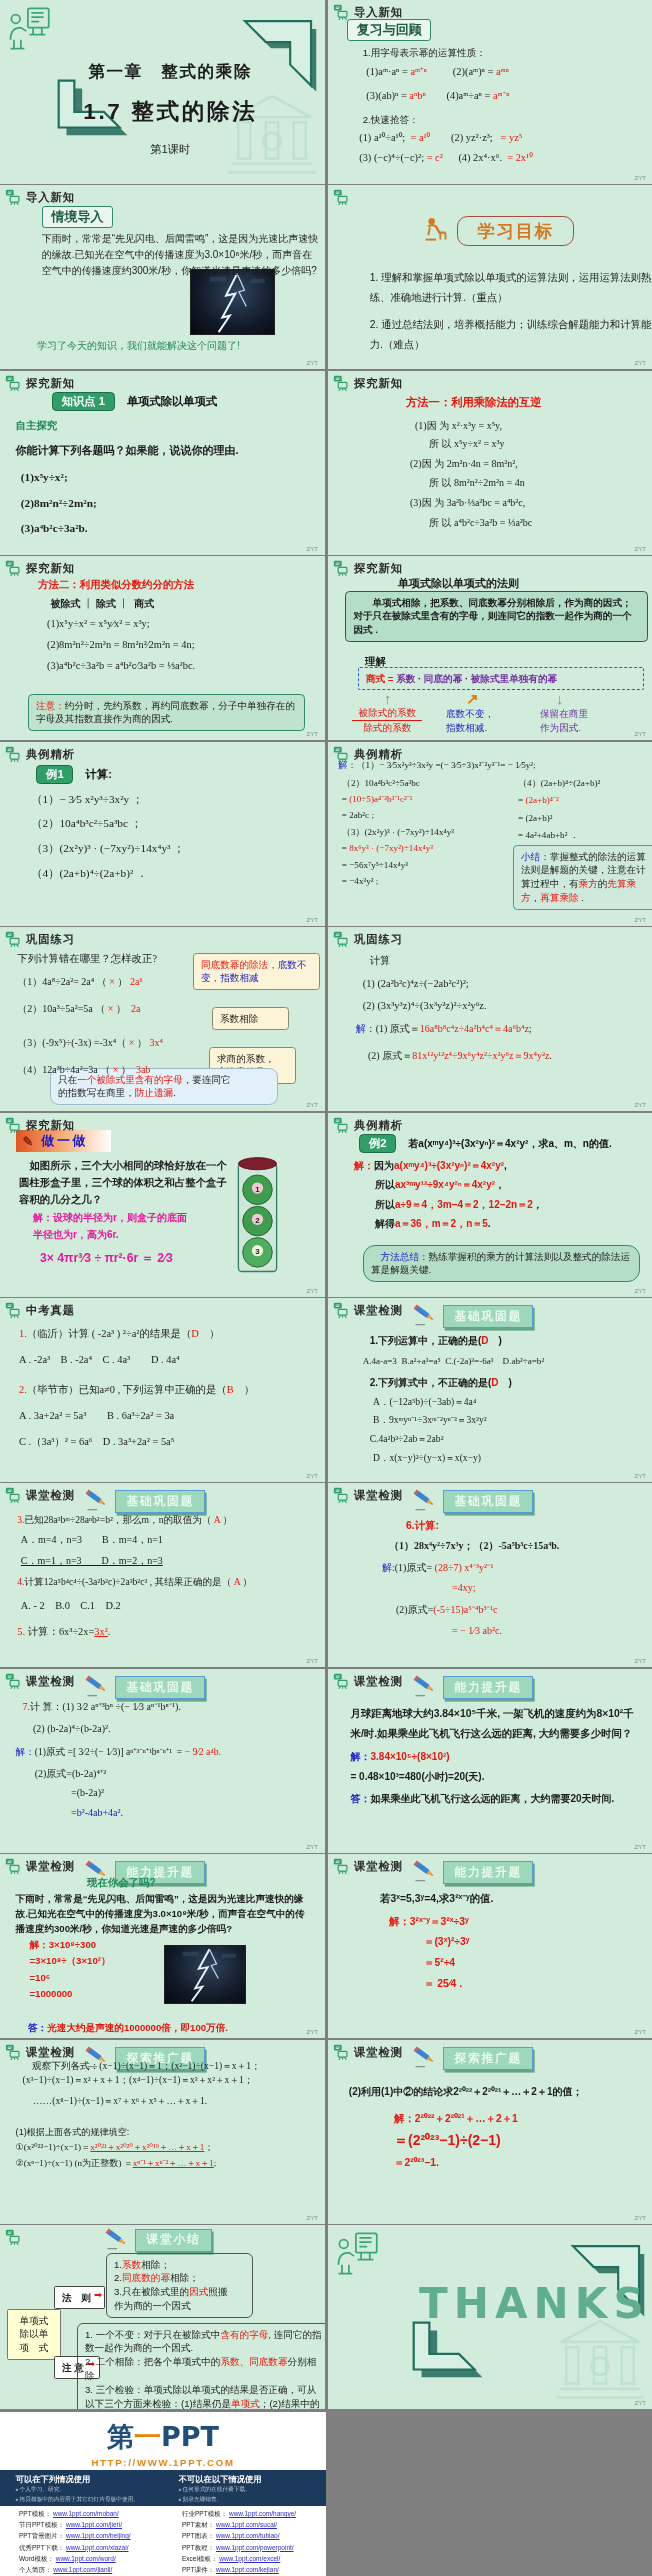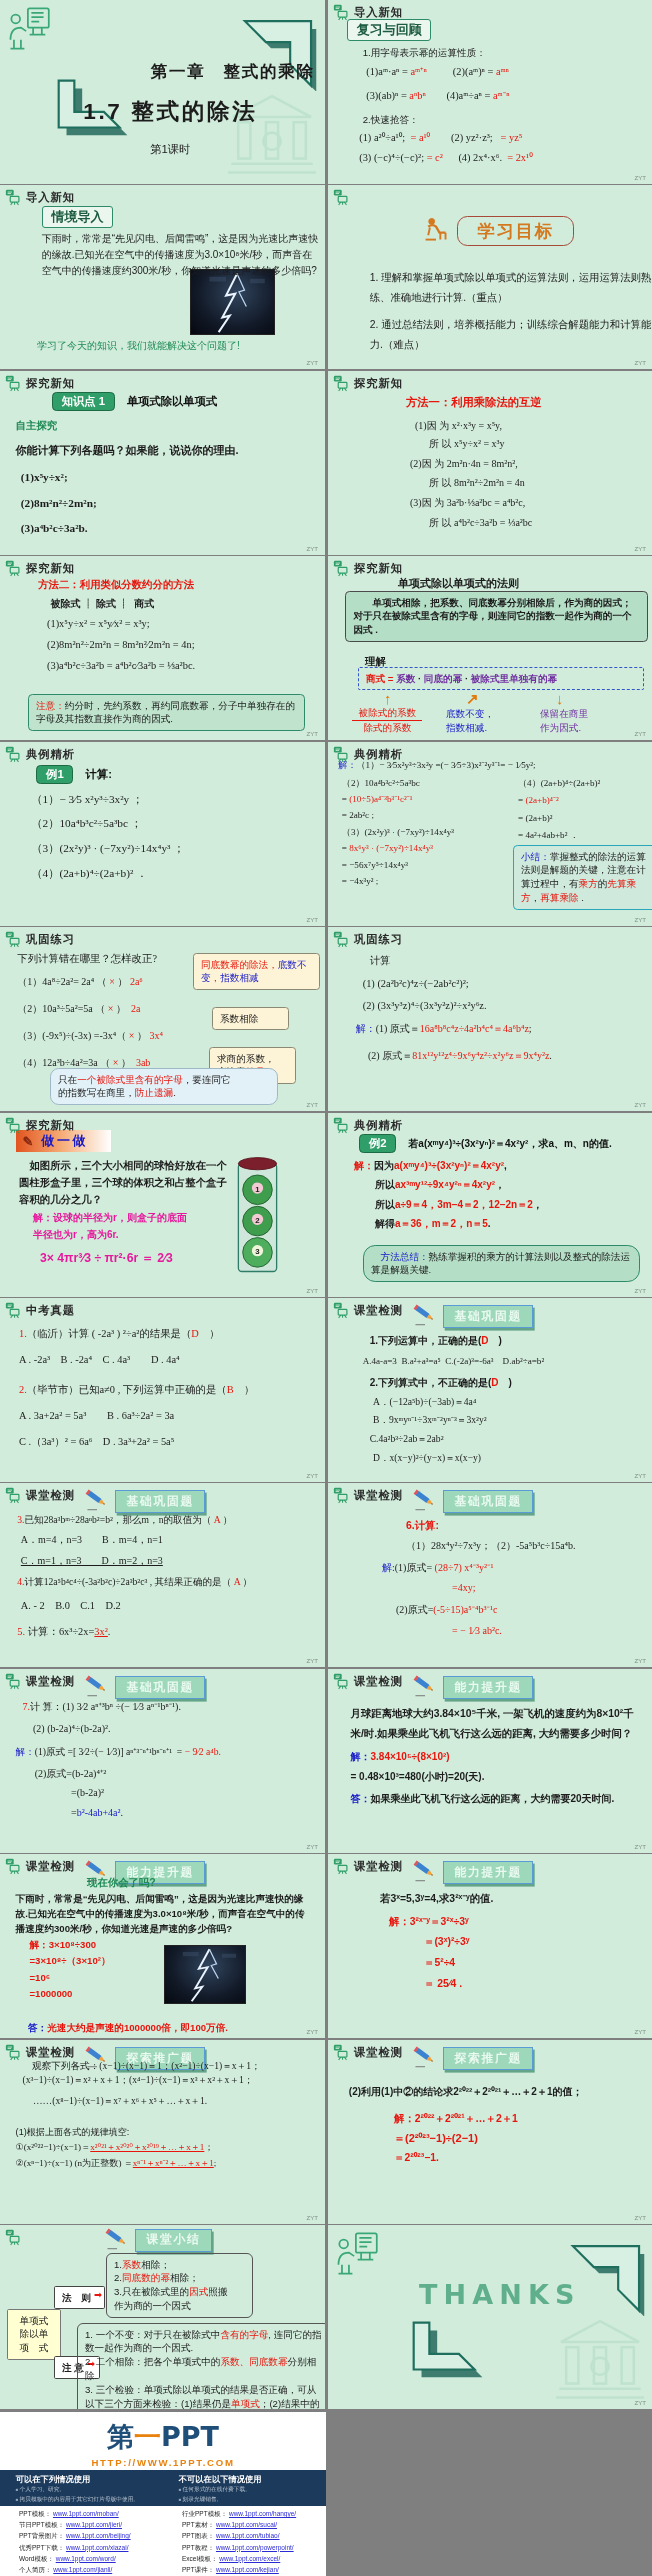--- a/index.html
+++ b/index.html
@@ -40,22 +40,22 @@
   .goal-wrap{display:flex;align-items:center;justify-content:center;gap:8.7px;margin-top:5.2px}
   .goal{border:1.7px solid #a84a38;border-radius:10.4px;padding:1.7px 19px;color:#d4791f;font-weight:bold;font-size:17.4px;letter-spacing:1.7px}
   .sticky-wrap{display:flex;align-items:center;gap:5.2px}
   .sticky{background:#9ed8ba;border:0.9px solid #5b9bd5;color:#eafaf0;font-weight:bold;font-size:11.8px;
     letter-spacing:1.7px;padding:2.6px 10.4px;box-shadow:1.7px 2.6px 0 #64a58a;position:relative}
   .dodo{display:inline-flex;align-items:center;gap:5.2px;background:linear-gradient(90deg,#e2541e,#f6b07c,#ffffff);
     padding:1.7px 22.6px 1.7px 7px;color:#1619c8;font-weight:bold;font-size:13px;letter-spacing:2.6px}
   .fig{position:absolute;z-index:1}
   .fig-lightning{background:radial-gradient(ellipse at 55% 35%,#31455e 0%,#121a28 60%,#05080f 100%);
     border:0.9px solid #222;display:flex;align-items:center;justify-content:center}
-  .thanks-t{position:absolute;left:91px;top:54px;font-size:27px;font-weight:bold;color:#5faf8c;letter-spacing:6.1px;font-family:"DejaVu Sans",sans-serif}
-  .t1{font-size:16.5px;font-weight:bold;text-align:right;color:#151515;letter-spacing:1.7px}
+  .thanks-t{position:absolute;left:91px;top:54px;font-size:42px;font-weight:bold;color:#5faf8c;letter-spacing:6.1px;font-family:"DejaVu Sans",sans-serif}
+  .t1{font-size:16.5px;font-weight:bold;text-align:center;color:#151515;letter-spacing:1.7px}
   .t2{font-size:22.6px;font-weight:bold;text-align:center;color:#3a5f52;letter-spacing:2.6px}
   .t3{font-size:11.3px;text-align:center;color:#222}
   .t4{font-size:10.4px;font-weight:bold;text-align:center;color:#111}
   
   #footer{position:absolute;left:0;top:2412px;width:326px;height:164px;background:#fff;overflow:hidden}
   .f-logo{text-align:center;padding-top:7px;font-size:27px;font-weight:bold;font-family:"DejaVu Sans",sans-serif}
   .f-blue{color:#1f4e79}.f-orange{color:#e8820c}
   .f-url{text-align:center;color:#e8820c;font-size:9.6px;font-weight:bold;letter-spacing:1.7px;margin-top:1.7px}
   .f-band{position:absolute;left:0;top:58px;width:326px;height:36px;background:#1b3a5c;color:#fff;display:flex}
   .f-band-col{width:50%;padding:3.5px 0 0 15.7px;box-sizing:border-box}
@@ -358,21 +358,21 @@
           <div class="ln"><span class="c-k">应注意</span><span class="c-r">符号</span></div>
         </div>
         <div class="box bx-cyan abs" style="font-size: 9.6px; width: 212px; left: 50px; top: 141px;">
           <div class="ln"><span class="c-k">只在</span><span class="c-r">一个被除式里含有的字母</span><span class="c-k">，要连同它</span></div>
           <div class="ln"><span class="c-k">的指数写在商里，</span><span class="c-r">防止遗漏</span><span class="c-k">.</span></div>
         </div>
         <div class="flow">
           <div class="ln serif" style="font-size: 10.4px; margin-top: 0px; margin-left: -8.7px;"><span class="c-k">下列计算错在哪里？怎样改正?</span></div>
           <div class="ln serif" style="font-size: 10px; margin-top: 7px; margin-left: -8.7px;"><span class="c-k">（1）4a⁸÷2a²= 2a⁴ （ </span><span class="c-r">×</span><span class="c-k"> ） </span><span class="c-r">2a⁶</span></div>
           <div class="ln serif" style="font-size: 10px; margin-top: 12.2px; margin-left: -8.7px;"><span class="c-k">（2）10a³÷5a²=5a （ </span><span class="c-r">×</span><span class="c-k"> ）  </span><span class="c-r">2a</span></div>
-          <div class="ln serif" style="font-size: 10px; margin-top: 12px; margin-left: -8.7px;"><span class="c-k">（3）(-9x⁵)÷(-3x) =-3x⁴（ </span><span class="c-r">×</span><span class="c-k"> ） </span><span class="c-r">3x⁴</span></div>
+          <div class="ln serif" style="font-size: 10px; margin-top: 19px; margin-left: -8.7px;"><span class="c-k">（3）(-9x⁵)÷(-3x) =-3x⁴（ </span><span class="c-r">×</span><span class="c-k"> ） </span><span class="c-r">3x⁴</span></div>
           <div class="ln serif" style="font-size: 10px; margin-top: 12.2px; margin-left: -8.7px;"><span class="c-k">（4）12a³b÷4a²=3a （ </span><span class="c-r">×</span><span class="c-k"> ）  </span><span class="c-r">3ab</span></div>
         </div>
         <div class="zyt">ZYT</div>
       </div>
       <div class="slide" style="left: 328px; top: 927px;">
         <div class="shead">
           <svg width="17.4" height="16.5" viewBox="0 0 20 19">
             <rect x="1" y="1" width="9" height="6.5" rx="1.5" fill="#2f9e68"></rect>
             <rect x="3" y="3" width="5" height="1" fill="#d2ecdc"></rect>
             <rect x="3" y="4.8" width="4" height="1" fill="#d2ecdc"></rect>
@@ -554,21 +554,21 @@
                 <polygon points="19,9.5 26,12.5 19,15.5" fill="#f2a33c"></polygon>
                 <polygon points="24,11.6 26,12.5 24,13.4" fill="#7a4a12"></polygon>
                 <rect x="0.5" y="9.5" width="3" height="6" fill="#e05555"></rect>
               </g>
               <path d="M4 25 h11" stroke="#666" stroke-width="1"></path>
             </svg></span>
           <div class="sticky">基础巩固题</div>
         </div>
         <div class="flow" style="padding-top: 38px;">
           <div class="ln bold" style="font-size: 10.4px; margin-top: -3.5px; margin-left: 52px;"><span class="c-r">6.计算:</span></div>
-          <div class="ln serif" style="font-size: 10px; margin-top: 5.2px; margin-left: 52px;"><span class="c-k">（1）28x⁴y²÷7x³y；（2）-5a⁵b³c÷15a⁴b.</span></div>
+          <div class="ln serif" style="font-size: 10px; margin-top: 5.2px; margin-left: 35px; font-weight: bold;"><span class="c-k">（1）28x⁴y²÷7x³y；（2）-5a⁵b³c÷15a⁴b.</span></div>
           <div class="ln serif" style="font-size: 10px; margin-top: 7px; margin-left: 28px;"><span class="c-b">解:</span><span class="c-k">(1)原式= </span><span class="c-r">(28÷7) x⁴⁻³y²⁻¹</span></div>
           <div class="ln serif" style="font-size: 10px; margin-top: 5.2px; margin-left: 98px;"><span class="c-r">=4xy;</span></div>
           <div class="ln serif" style="font-size: 10px; margin-top: 7px; margin-left: 42px;"><span class="c-k">(2)原式=</span><span class="c-r">(-5÷15)a⁵⁻⁴b³⁻¹c</span></div>
           <div class="ln serif" style="font-size: 10px; margin-top: 5.2px; margin-left: 98px;"><span class="c-r">= − 1∕3 ab²c.</span></div>
         </div>
         <div class="zyt">ZYT</div>
       </div>
       <div class="slide" style="left: 0px; top: 1669px;">
         <div class="shead">
           <svg width="17.4" height="16.5" viewBox="0 0 20 19">
@@ -757,21 +757,21 @@
                 <polygon points="24,11.6 26,12.5 24,13.4" fill="#7a4a12"></polygon>
                 <rect x="0.5" y="9.5" width="3" height="6" fill="#e05555"></rect>
               </g>
               <path d="M4 25 h11" stroke="#666" stroke-width="1"></path>
             </svg></span>
           <div class="sticky">探索推广题</div>
         </div>
         <div class="flow" style="padding-top: 49px;">
           <div class="ln bold" style="font-size: 10px; margin-top: -5.2px; margin-left: -5.2px;"><span class="c-k">(2)利用(1)中②的结论求2²⁰²²＋2²⁰²¹＋…＋2＋1的值；</span></div>
           <div class="ln bold" style="font-size: 10.4px; margin-top: 12.2px; margin-left: 40px;"><span class="c-r">解：</span><span class="c-r">2²⁰²²＋2²⁰²¹＋…＋2＋1</span></div>
-          <div class="ln bold" style="font-size: 11px; margin-top: 3.5px; margin-left: 40px;"><span class="c-r">＝(2²⁰²³−1)÷(2−1)</span></div>
+          <div class="ln bold" style="font-size: 14px; margin-top: 3.5px; margin-left: 40px;"><span class="c-r">＝(2²⁰²³−1)÷(2−1)</span></div>
           <div class="ln bold" style="font-size: 10.4px; margin-top: 3.5px; margin-left: 40px;"><span class="c-r">＝2²⁰²³−1.</span></div>
         </div>
         <div class="zyt">ZYT</div>
       </div>
       <div class="slide" style="left: 0px; top: 2225px;">
         <div class="shead">
           <svg width="17.4" height="16.5" viewBox="0 0 20 19">
             <rect x="1" y="1" width="9" height="6.5" rx="1.5" fill="#2f9e68"></rect>
             <rect x="3" y="3" width="5" height="1" fill="#d2ecdc"></rect>
             <rect x="3" y="4.8" width="4" height="1" fill="#d2ecdc"></rect>

